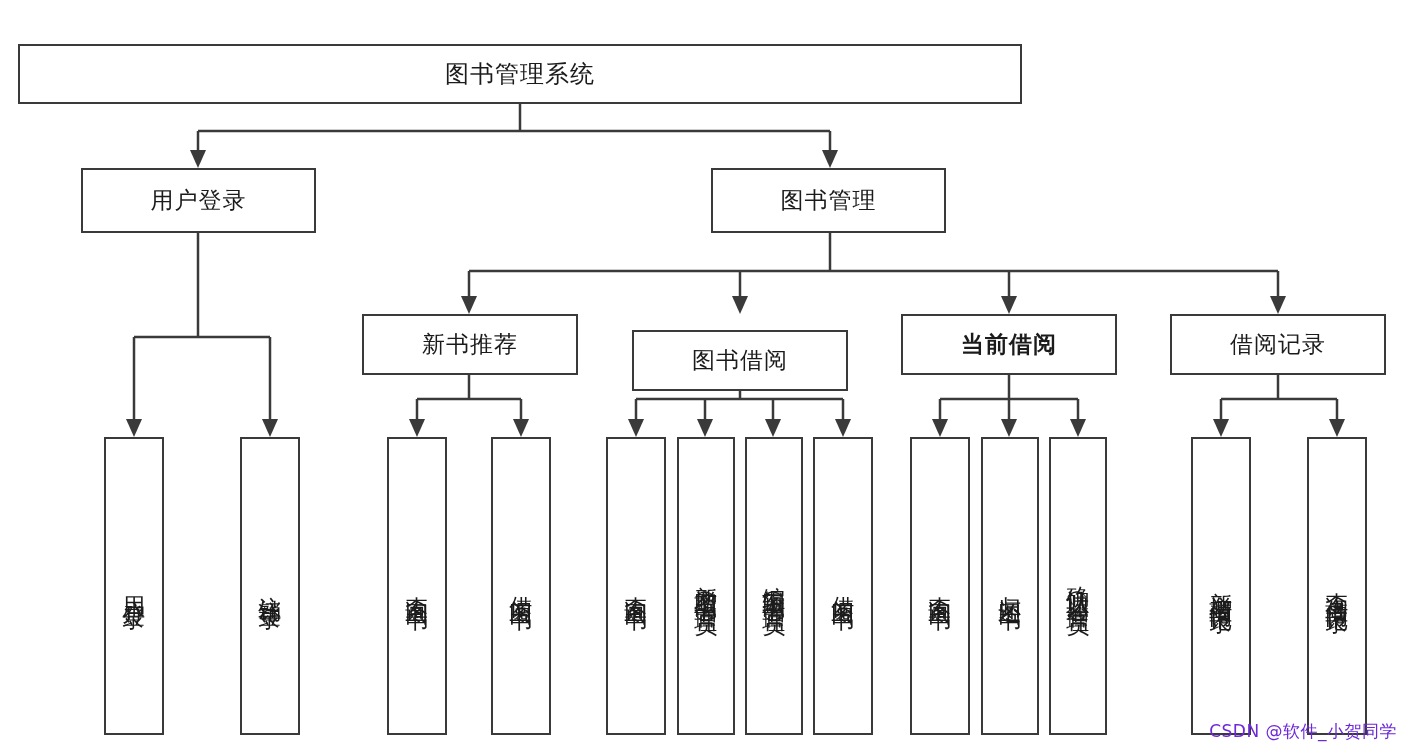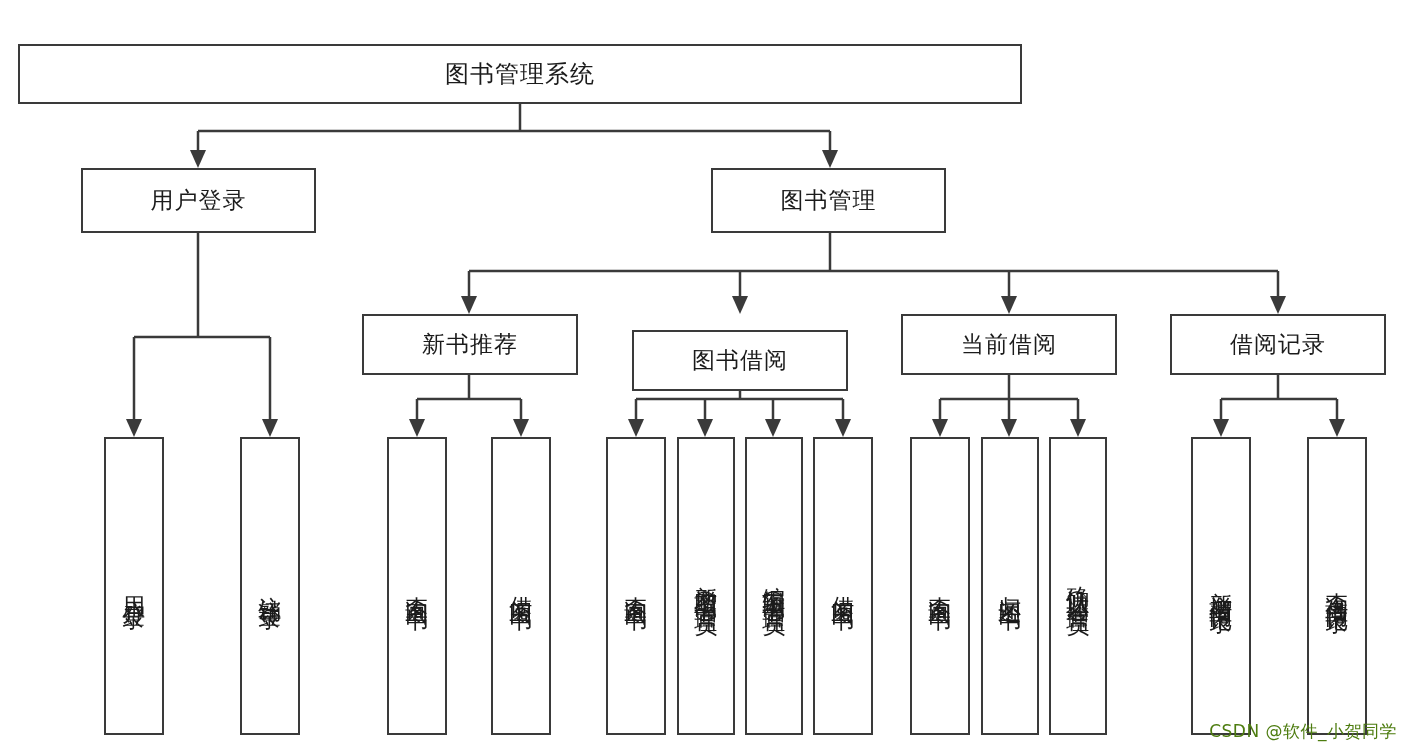--- a/index.html
+++ b/index.html
@@ -68,21 +68,21 @@
   }
   #wires polygon {
     fill: #3a3a3a;
   }
   
   .watermark {
     position: absolute;
     right: 8px;
     bottom: 4px;
     font-size: 17px;
-    color: #4d7c0f;
+    color: #6d28d9;
     letter-spacing: 0.5px;
     white-space: nowrap;
     user-select: none;
   }
 </style>
 </head>
 <body>
 
 <div id="canvas">
 
@@ -164,21 +164,21 @@
   </div>
 
   <div class="node horiz" style="left:711px; top:168px; width:235px; height:65px;">
     <span>图书管理</span>
   </div>
 
   <div class="node horiz" style="left:632px; top:330px; width:216px; height:61px;">
     <span>图书借阅</span>
   </div>
 
-  <div class="node horiz" style="left:901px; top:314px; width:216px; height:61px;">
+  <div class="node horiz" style="left:901px; top:314px; width:216px; height:61px;font-weight:bold;">
     <span>当前借阅</span>
   </div>
 
   <div class="node horiz" style="left:1170px; top:314px; width:216px; height:61px;align-items:center;">
     <span>借阅记录</span>
   </div>
 
   <div class="node vert" style="left:104px; top:437px; width:60px; height:298px;">
     <span class="vlabel">用户登录</span>
   </div>

